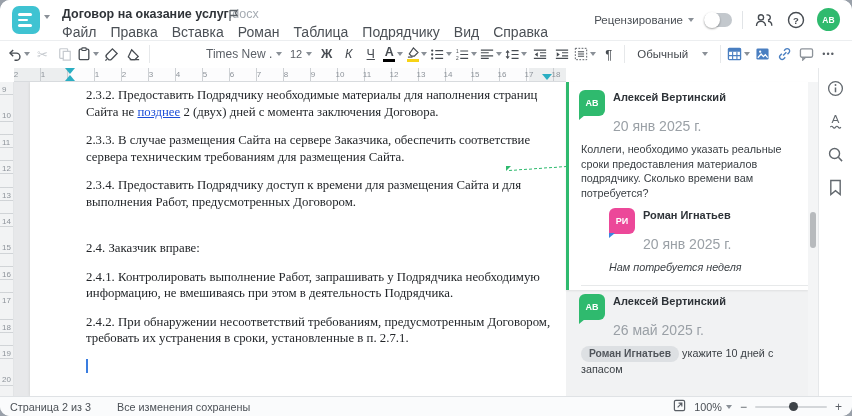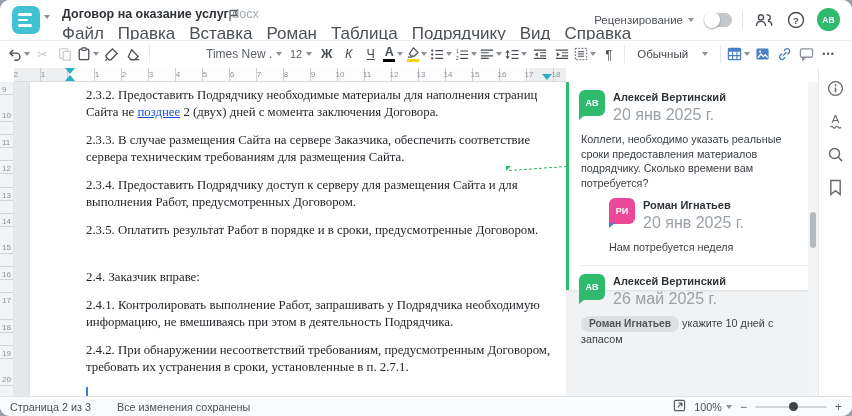--- a/index.html
+++ b/index.html
@@ -10,21 +10,21 @@
   .header { position:absolute; left:0; top:0; width:852px; height:40px; background:#fff; }
   .logo { position:absolute; left:12px; top:6px; width:28px; height:28px; border-radius:7px; background:#3fc3d2; display:flex; flex-direction:column; justify-content:center; gap:3px; padding:0 6px; cursor:pointer; }
   .logo i { display:block; height:2.5px; background:#fff; border-radius:2px; }
   .logo i:nth-child(1){width:14px;} .logo i:nth-child(2){width:10px;} .logo i:nth-child(3){width:14px;}
   .logo-caret { position:absolute; left:44px; top:15px; }
   .crt { width:0; height:0; border-left:3.5px solid transparent; border-right:3.5px solid transparent; border-top:4px solid #8a9097; display:inline-block; }
   .doc-title { position:absolute; left:62px; top:7px; font-size:12.5px; color:#33373c; }
   .doc-title b { font-weight:bold; color:#2f3338; }
   .doc-title .ext { color:#a5abb2; font-weight:normal; }
   .flag { position:absolute; left:228px; top:8px; }
-  .menu { position:absolute; left:62px; top:24px; display:flex; gap:14px; font-size:17px; color:#4b5056; }
+  .menu { position:absolute; left:62px; top:24px; display:flex; gap:14px; font-size:14px; color:#4b5056; }
   .menu span { cursor:pointer; }
   .header-right { position:absolute; right:12px; top:8px; display:flex; align-items:center; gap:10px; }
   .review-label { font-size:11.5px; color:#4b5056; display:flex; align-items:center; gap:5px; cursor:pointer; }
   .toggle { width:28px; height:14px; border-radius:8px; background:#c3c8cd; position:relative; cursor:pointer; }
   .toggle .knob { position:absolute; left:0px; top:-1px; width:16px; height:16px; border-radius:50%; background:#fff; box-shadow:0 1px 2px rgba(0,0,0,.35); }
   .hdr-divider { width:1px; height:18px; background:#e1e4e7; }
   .hicon { width:22px; height:22px; display:flex; align-items:center; justify-content:center; cursor:pointer; }
   .avatar { width:23px; height:23px; border-radius:50%; background:#2fba6e; color:#fff; font-size:8.5px; font-weight:bold; display:flex; align-items:center; justify-content:center; cursor:pointer; }
 
   
@@ -69,24 +69,24 @@
 
   
   .comments-bg { position:absolute; left:566px; top:82px; width:242px; height:314px; background:#f1f2f3; }
   .comment-card { position:absolute; left:566px; top:82px; width:242px; height:208px; background:#ffffff; border-left:3px solid #2fba6e; box-shadow:0 1px 2px rgba(0,0,0,.08); cursor:pointer; }
   .cmt-head { display:flex; gap:8px; padding:8px 10px 0 10px; }
   .cmt-avatar { width:26px; height:26px; border-radius:6px 6px 6px 0; color:#fff; font-size:9px; font-weight:bold; display:flex; align-items:center; justify-content:center; position:relative; flex:0 0 auto; }
   .cmt-avatar.green { background:#2fba6e; } .cmt-avatar.blue { background:#ec4899; }
   .cmt-avatar::after { content:""; position:absolute; left:0; bottom:-4px; border-top:5px solid inherit; border-left:0; width:0; height:0; border-right:6px solid transparent; }
   .cmt-avatar.green::after { border-top:5px solid #2fba6e; } .cmt-avatar.blue::after { border-top:5px solid #3c86e0; }
   .cmt-name { font-size:11px; font-weight:bold; color:#2e3338; margin-top:1px; }
-  .cmt-date { font-size:16px; color:#9aa0a6; margin-top:3px; }
+  .cmt-date { font-size:14px; color:#9aa0a6; margin-top:15px; }
   .cmt-body { font-size:10.8px; color:#3b4045; line-height:14.5px; padding:8px 12px 0 12px; }
   .cmt-reply { margin-left:30px; }
-  .cmt-reply .cmt-body { padding-left:10px; }
+  .cmt-reply .cmt-body { padding-left:10px;font-style:italic; }
   .cmt-divider { border-top:1px solid #e7e9ea; margin:10px 0 0 12px; }
   .mention-pill { display:inline-block; background:#dde0e3; border-radius:9px; padding:0.5px 8px; font-size:10.3px; color:#51565c; font-weight:bold; }
 
   
   .scrollbar { position:absolute; left:808px; top:82px; width:10px; height:314px; background:#f4f5f6; }
   .scroll-thumb { position:absolute; left:2px; top:130px; width:6px; height:36px; border-radius:3px; background:#b7babd; cursor:grab; }
   .side-panel { position:absolute; left:818px; top:68px; width:34px; height:328px; background:#ffffff; border-left:1px solid #e6e8ea; display:flex; flex-direction:column; align-items:center; padding-top:10px; gap:13px; }
   .side-icon { width:20px; height:20px; display:flex; align-items:center; justify-content:center; cursor:pointer; }
 
   
@@ -358,22 +358,21 @@
       <span style="top: 240.6px;">18</span>
       <span style="top: 267px;">19</span>
       <span style="top: 293.4px;">20</span>
     </div>
 
   <div class="docarea">
     <div class="page">
       <div class="page-text">
         <p><span>2.3.2. Предоставить Подрядчику необходимые материалы для наполнения страниц Сайта не </span><span class="anchor-link">позднее</span><span> 2 (двух) дней с момента заключения Договора.</span></p>
         <p>2.3.3. В случае размещения Сайта на сервере Заказчика, обеспечить соответствие сервера техническим требованиям для размещения Сайта.</p>
-        <p>2.3.4. Предоставить Подрядчику доступ к серверу для размещения Сайта и для выполнения Работ, предусмотренных Договором.</p>
-        <p>2.3.5. Оплатить результат Работ в порядке и в сроки, предусмотренные Договором.</p>
+        <p>2.3.4. Предоставить Подрядчику доступ к времени для размещения Сайта и для выполнения Работ, предусмотренных Договором.</p>
         <div class="gap"></div>
         <p>2.4. Заказчик вправе:</p>
         <p>2.4.1. Контролировать выполнение Работ, запрашивать у Подрядчика необходимую информацию, не вмешиваясь при этом в деятельность Подрядчика.</p>
         <p>2.4.2. При обнаружении несоответствий требованиям, предусмотренным Договором, требовать их устранения в сроки, установленные в п. 2.7.1.</p>
         <div class="caret-bar"></div>
       </div>
     </div>
     <div class="connector"></div>
     <div class="connector-tri"></div>
   </div>

